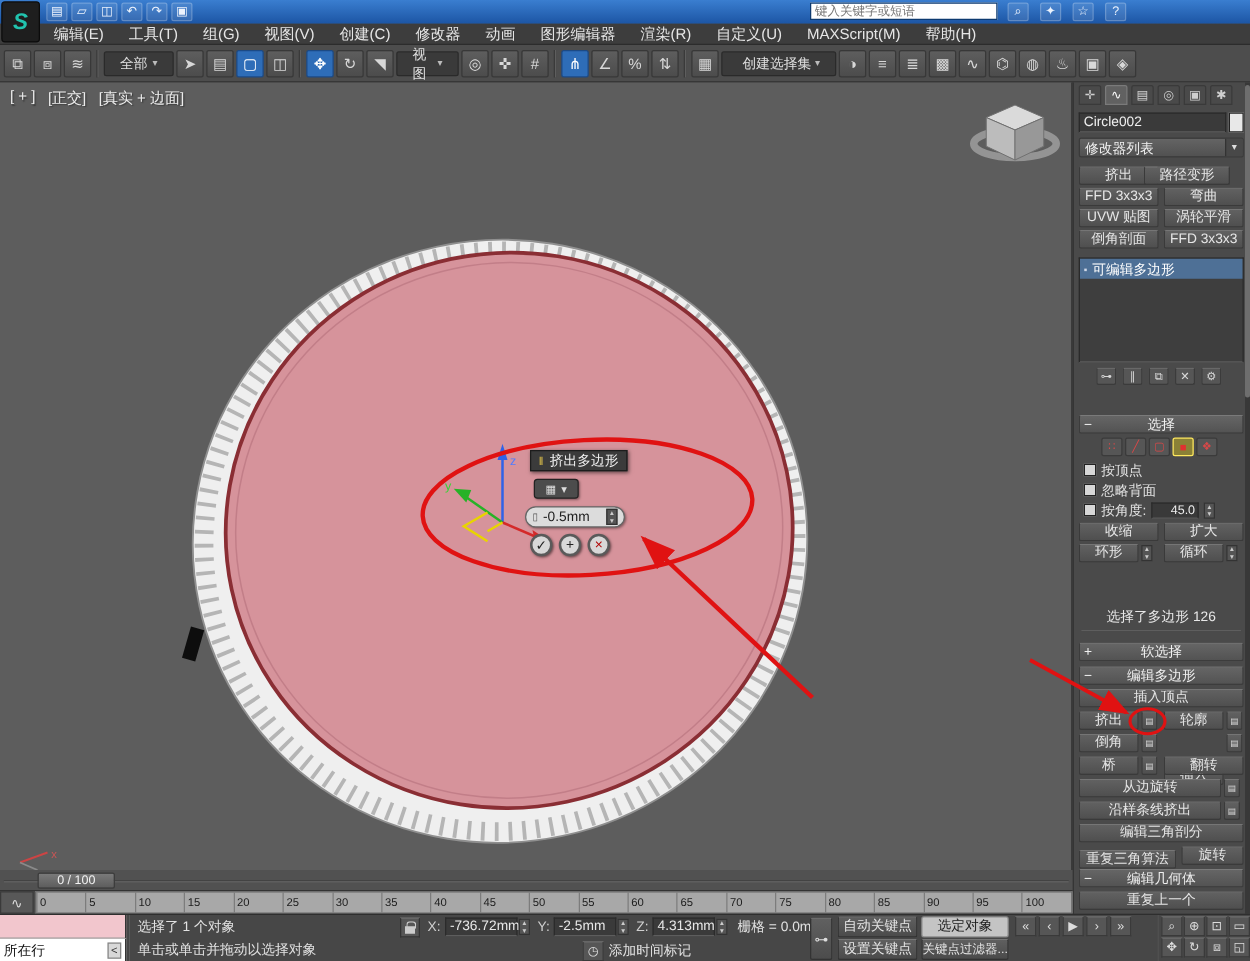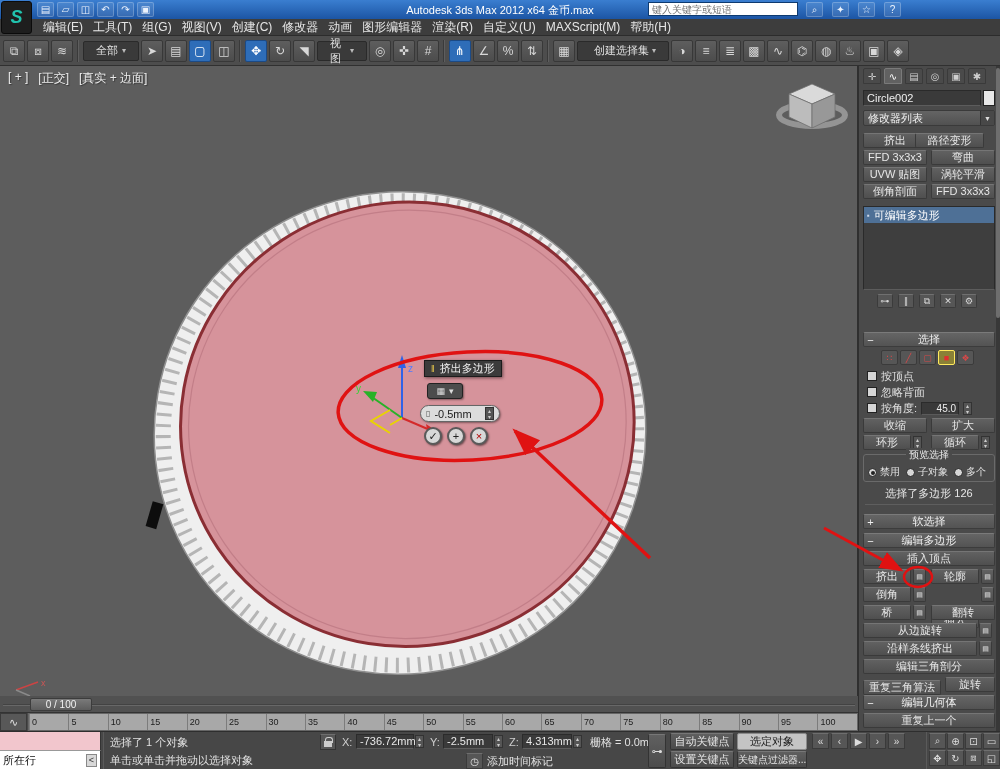--- a/index.html
+++ b/index.html
@@ -9,21 +9,21 @@
 
 .titlebar{position:absolute;left:0;top:0;width:100%;height:19px;background:linear-gradient(#3a7ed0,#1c55a4);color:#fff}
 .logo{position:absolute;left:1px;top:1px;width:31px;height:33px;background:#1e1e1e;border:1px solid #0b0b0b;border-radius:3px;z-index:12;display:flex;align-items:center;justify-content:center;color:#21c3ae;font-weight:bold;font-size:18px;font-style:italic}
 .qat{position:absolute;left:37px;top:2px;display:flex;gap:3px}
 .qico{width:17px;height:15px;display:flex;align-items:center;justify-content:center;font-size:10px;color:#ecf3fd;background:rgba(255,255,255,.10);border:1px solid rgba(255,255,255,.22);border-radius:2px}
 .tbtitle{position:absolute;left:0;right:0;top:3px;text-align:center;font-size:11px;color:#fff}
 .tbsearch{position:absolute;left:648px;top:2px;width:150px;height:14px;border:1px solid #0d3a70;font-size:10px;padding:0 3px;background:#fff;color:#444;font-family:"Liberation Sans","DejaVu Sans",sans-serif}
 .tbricons{position:absolute;left:806px;top:2px;display:flex;gap:9px}
 
 
-.menubar{position:absolute;left:0;top:19px;width:100%;height:17px;background:#3d3d3d;border-bottom:1px solid #2c2c2c;display:flex;align-items:center;padding-left:38px;gap:0}
+.menubar{position:absolute;left:0;top:19px;width:100%;height:17px;background:#3d3d3d;border-bottom:1px solid #2c2c2c;display:flex;align-items:center;padding-left:38px;gap:10px}
 .menu-item{font-size:12px;color:#e6e6e6;padding:1px 5px;white-space:nowrap}
 
 
 .toolbar{position:absolute;left:0;top:36px;width:100%;height:30px;background:#4d4d4d;border-bottom:1px solid #303030;display:flex;align-items:center;padding-left:3px;gap:2px}
 .tico{width:22px;height:22px;display:flex;align-items:center;justify-content:center;background:linear-gradient(#5e5e5e,#4c4c4c);border:1px solid #383838;border-radius:2px;color:#d8d8d8;font-size:12px;flex:none}
 .tico.active{background:#2e6db8;border-color:#1c4a85;color:#fff}
 .tsep{width:2px;height:22px;background:#3a3a3a;border-right:1px solid #5e5e5e;margin:0 2px;flex:none}
 .tdrop{height:20px;background:#3a3a3a;border:1px solid #2a2a2a;display:flex;align-items:center;justify-content:space-between;padding:0 12px;font-size:11px;color:#e0e0e0;border-radius:2px;flex:none}
 .tdarrow{font-size:8px;color:#bbb;margin-left:3px}
 
@@ -122,21 +122,20 @@
   <div class="titlebar">
     <div class="logo">S</div>
     <div class="qat">
         <span class="qico">▤</span>
         <span class="qico">▱</span>
         <span class="qico">◫</span>
         <span class="qico">↶</span>
         <span class="qico">↷</span>
         <span class="qico">▣</span>
       </div>
-    <div class="tbtitle">Autodesk 3ds Max 2012 x64  金币.max</div>
     <input class="tbsearch" placeholder="键入关键字或短语" style="">
     <div class="tbricons">
         <span class="qico">⌕</span>
         <span class="qico">✦</span>
         <span class="qico">☆</span>
         <span class="qico">?</span>
       </div>
   </div>
 
   <div class="menubar">
@@ -332,31 +331,20 @@
       <span class="spin"></span>
     </div>
 
     <div class="cbtn2" style="left:4px;top:352px;width:64px">收缩</div>
     <div class="cbtn2" style="left:72px;top:352px;width:64px">扩大</div>
     <div class="cbtn2" style="left:4px;top:369px;width:48px">环形</div>
     <span class="spin tall" style="left:54px;top:370px"></span>
     <div class="cbtn2" style="left:72px;top:369px;width:48px">循环</div>
     <span class="spin tall" style="left:122px;top:370px"></span>
 
-    <div class="pgroup" style="left:4px;top:388px;width:132px;height:28px">
-      <span class="glabel">预览选择</span>
-      <div class="radios">
-        <span class="radio on"></span>
-        <span class="rlabel">禁用</span>
-        <span class="radio"></span>
-        <span class="rlabel">子对象</span>
-        <span class="radio"></span>
-        <span class="rlabel">多个</span>
-      </div>
-    </div>
 
     <div class="pstatus" style="left:4px;top:420px;width:132px">选择了多边形 126</div>
     <div class="pdivider" style="left:6px;top:438px;width:128px"></div>
 
     <div class="rhead" style="top:448px">
       <span class="pm">+</span>
       <span class="rtitle">软选择</span>
     </div>
     <div class="rhead" style="top:467px">
       <span class="pm">−</span>

